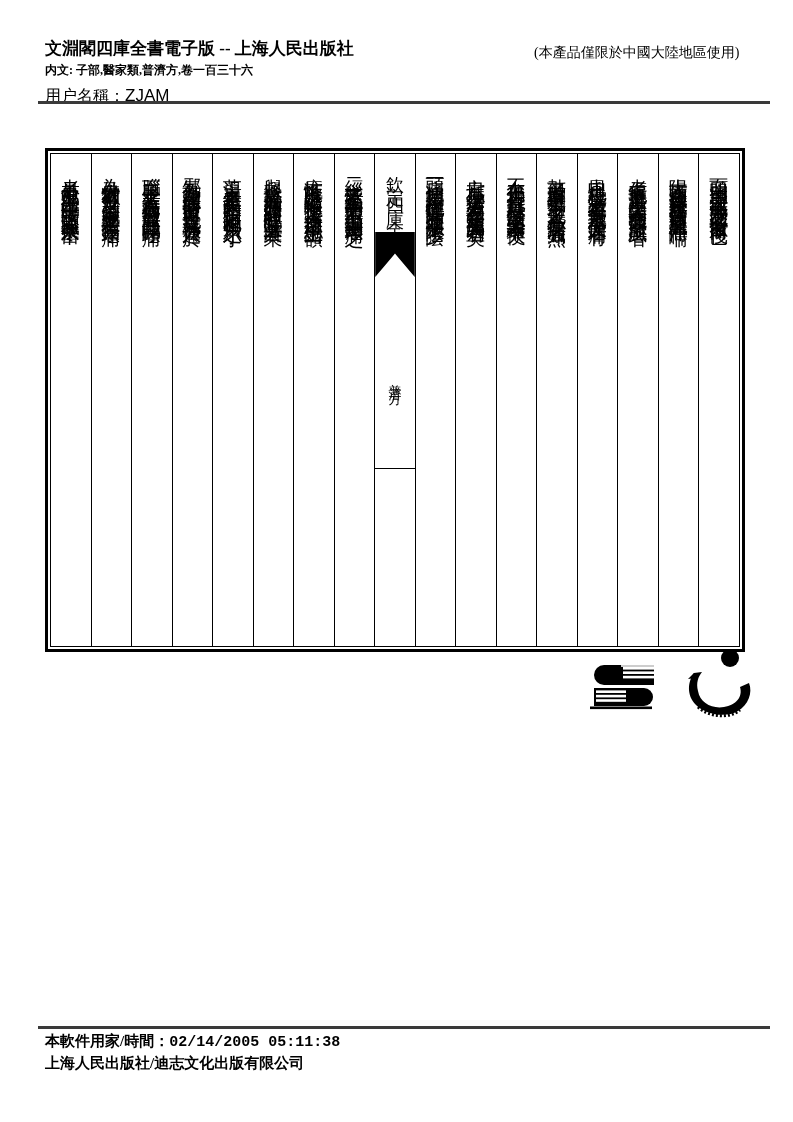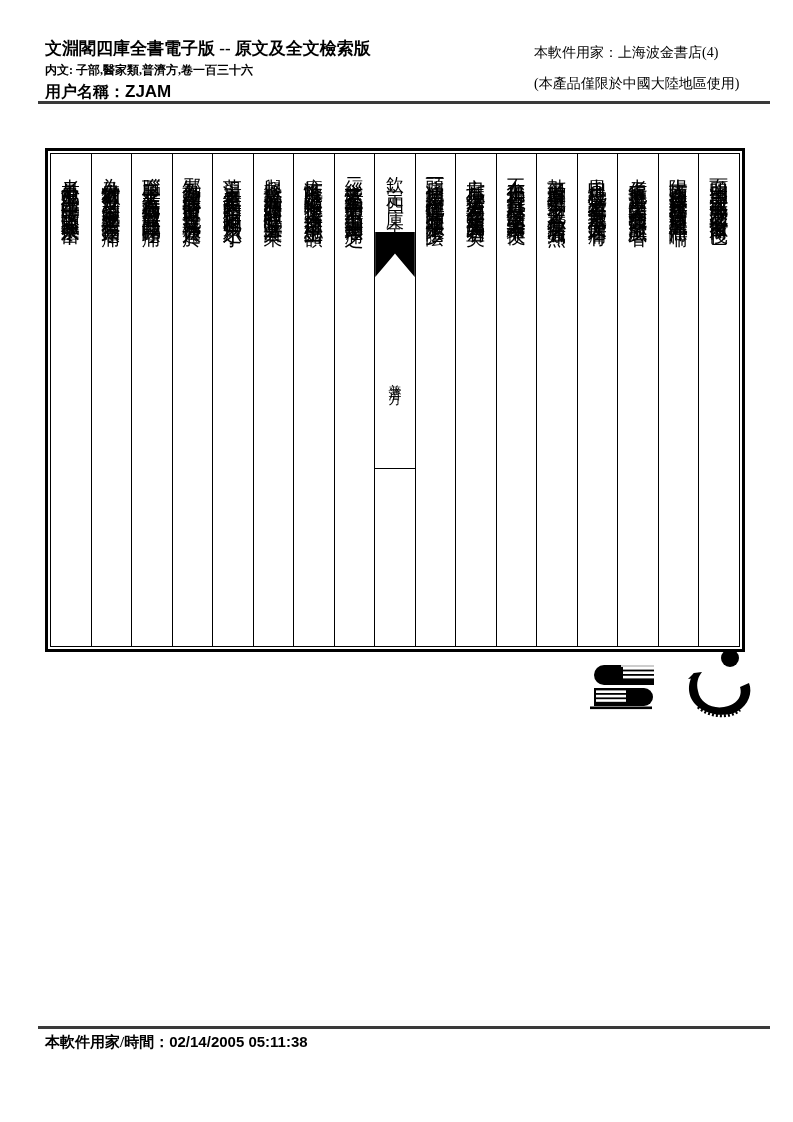--- a/index.html
+++ b/index.html
@@ -7,21 +7,21 @@
     position:relative;
     width:793px;height:1122px;
     font-family:"Liberation Serif","DejaVu Serif",serif;
     color:#000;
     overflow:hidden;
   }
   
   .hdr-left{position:absolute;left:45px;top:38px;width:470px;}
   .hdr-title{font-size:17px;font-weight:bold;line-height:22px;white-space:nowrap;}
   .hdr-content{font-size:12px;font-weight:bold;line-height:21px;white-space:nowrap;}
-  .hdr-user{font-size:16px;font-weight:bold;line-height:22px;white-space:nowrap;}
+  .hdr-user{font-size:16px;font-weight:normal;line-height:30px;white-space:nowrap;}
   .hdr-user .uname{font-family:"Liberation Sans","DejaVu Sans",sans-serif;font-size:17px;}
   .hdr-right{position:absolute;left:534px;top:44px;width:240px;font-size:14px;line-height:17px;}
   .hdr-right .lic{margin-bottom:14px;white-space:nowrap;}
   .hdr-right .restrict{white-space:nowrap;}
   .rule{position:absolute;left:38px;width:732px;height:3px;background:#3a3a3a;}
   .rule-top{top:101px;}
   .rule-bottom{top:1026px;}
   
   .page-outer{
     position:absolute;left:45px;top:148px;width:700px;height:504px;
@@ -58,32 +58,31 @@
     writing-mode:vertical-rl;text-orientation:upright;
     font-size:13px;letter-spacing:4px;line-height:1;margin-top:96px;
   }
   .titleline{width:100%;height:0;border-top:1px solid #000;margin-top:83px;flex:none;}
   
   .logo-books{position:absolute;left:588px;top:660px;}
   .logo-swoosh{position:absolute;left:686px;top:645px;}
   
   .ftr{position:absolute;left:45px;top:1031px;width:700px;
        font-weight:bold;font-size:15px;line-height:21px;}
-  .ftr .num{font-family:Liberation Sans, sans-serif;}
+  .ftr .num{font-family:Liberation Mono, monospace;}
 </style>
 </head>
 <body>
 
 <div class="hdr-left">
-  <div class="hdr-title">文淵閣四庫全書電子版 -- 原文及全文檢索版</div>
+  <div class="hdr-title">文淵閣四庫全書電子版 -- 上海人民出版社</div>
   <div class="hdr-content">内文:  子部,醫家類,普濟方,卷一百三十六</div>
   <div class="hdr-user"><span>用户名稱：</span><span class="uname">ZJAM</span></div>
 </div>
 <div class="hdr-right">
-  <div class="lic">本軟件用家：上海波金書店(4)</div>
   <div class="restrict">(本產品僅限於中國大陸地區使用)</div>
 </div>
 <div class="rule rule-top"></div>
 
 <div class="page-outer">
   <div class="page-inner">
     <div class="col">
         <span class="vtext">而頭痛則專主表症雖風寒之不同必待發散而後已</span>
       </div>
     <div class="col">
@@ -161,13 +160,14 @@
   <circle cx="44" cy="13" r="9" fill="#000"></circle>
   <path d="M8,28 C2,36 0,50 10,60 C20,70 40,73 52,66 C62,60 67,48 63,38
            L54,42 C57,52 50,60 38,62 C26,64 14,58 12,46 C10,38 12,32 16,27 Z" fill="#000"></path>
   <path d="M8,28 L2,34 L10,33 Z" fill="#000"></path>
   <path d="M12,62 C22,72 44,74 54,65" fill="none" stroke="#000" stroke-width="3" stroke-dasharray="2,2"></path>
 </svg>
 
 <div class="rule rule-bottom"></div>
 <div class="ftr">
   <div><span>本軟件用家/時間：</span><span class="num">02/14/2005 05:11:38</span></div>
+  <div>上海人民出版社/迪志文化出版有限公司</div>
 </div>
 
 </body></html>

